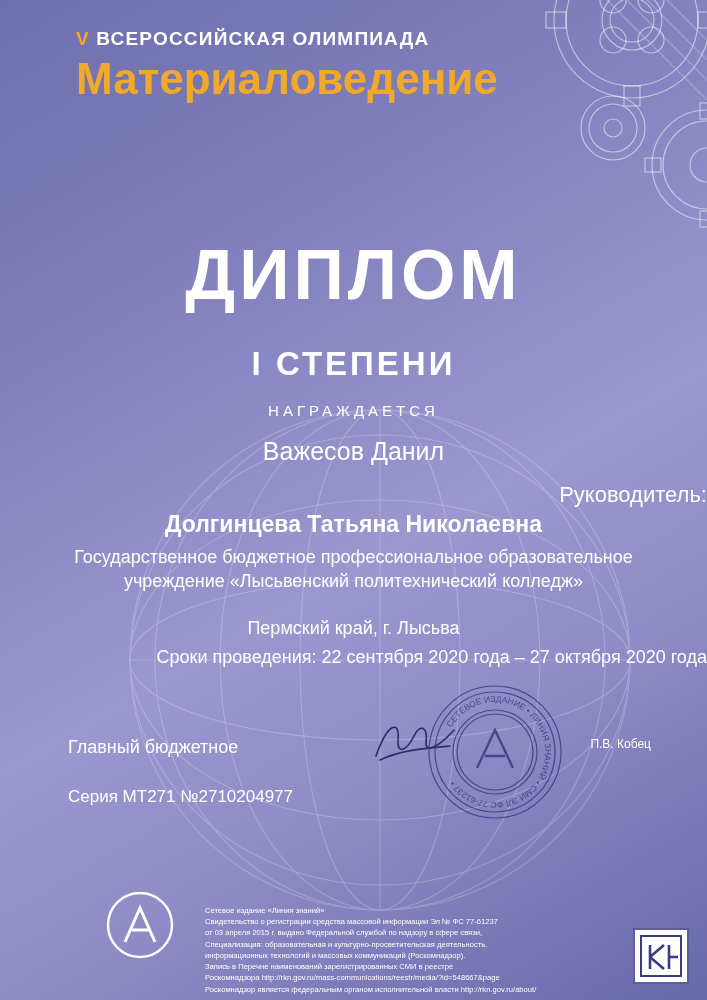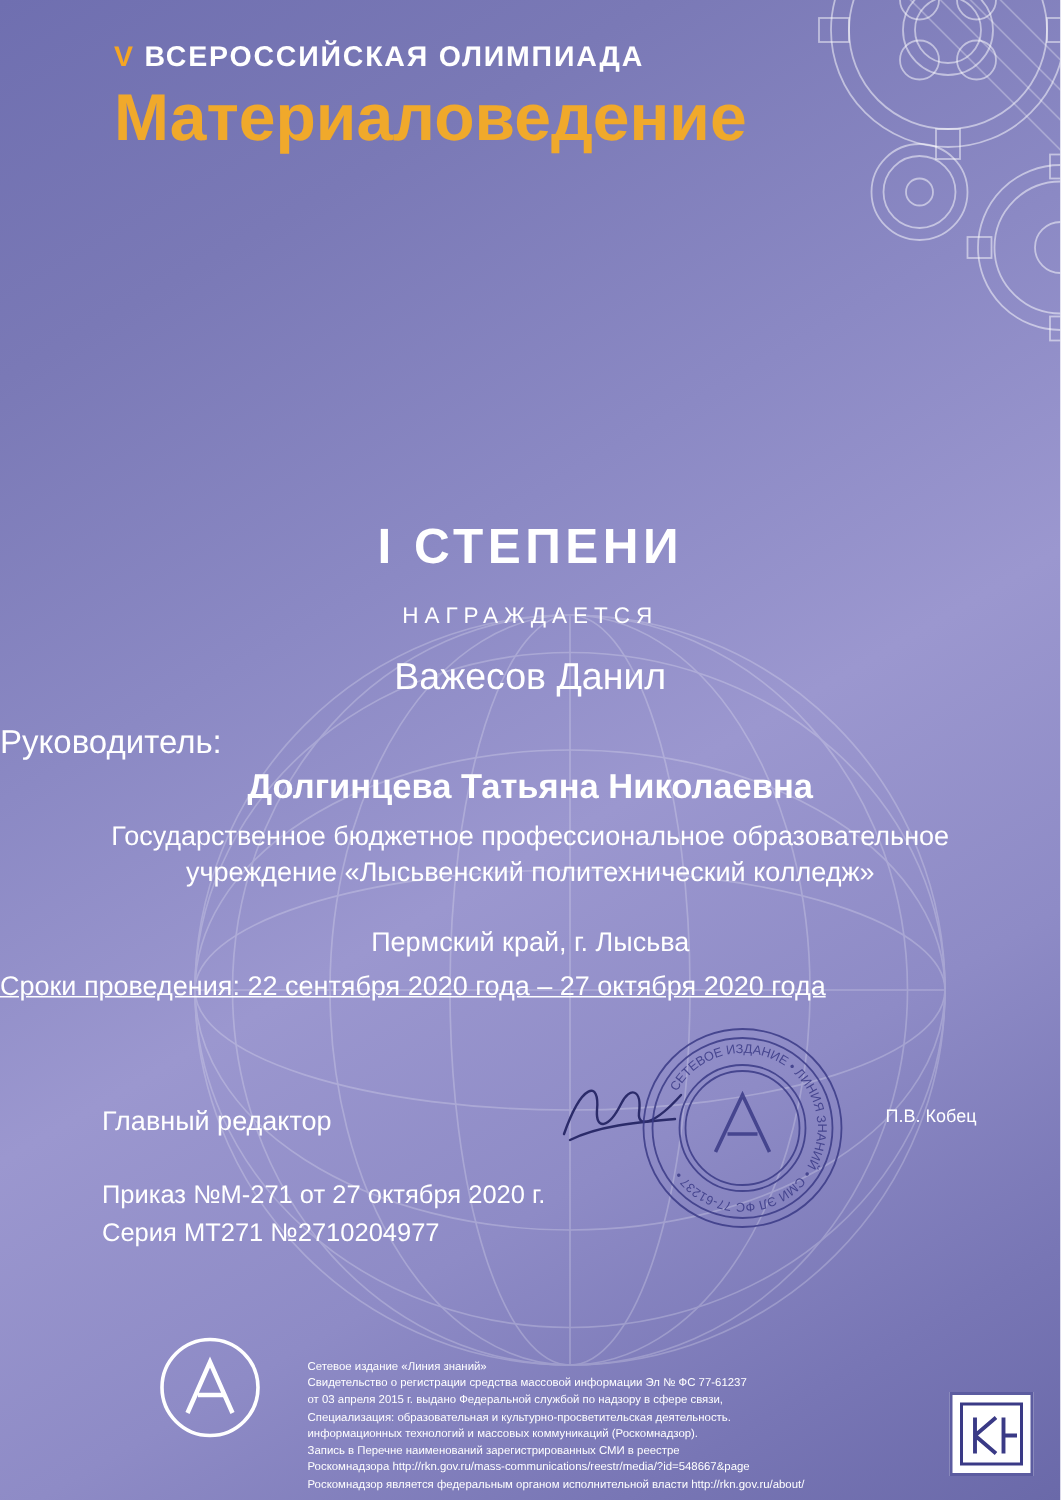--- a/index.html
+++ b/index.html
@@ -100,21 +100,21 @@
     top: 437px;
     width: 100%;
     text-align: center;
     font-size: 25px;
     color: #ffffff;
   }
   .supervisor-label {
     position: absolute;
     top: 482px;
     width: 100%;
-    text-align: left;
+    text-align: right;
     font-size: 22px;
     color: #ffffff;
   }
   .supervisor-name {
     position: absolute;
     top: 511px;
     width: 100%;
     text-align: center;
     font-size: 23px;
     font-weight: bold;
@@ -135,24 +135,23 @@
     top: 618px;
     width: 100%;
     text-align: center;
     font-size: 18px;
     color: #ffffff;
   }
   .dates {
     position: absolute;
     top: 647px;
     width: 100%;
-    text-align: left;
+    text-align: right;
     font-size: 18px;
     color: #ffffff;
-    text-decoration: underline;
   }
 
   .editor-label {
     position: absolute;
     left: 68px;
     top: 737px;
     font-size: 18px;
     color: #ffffff;
   }
   .editor-name {
@@ -278,30 +277,31 @@
   </div>
 
   <div class="header">
     <div class="olympiad-line">
       <span class="rom">V</span>
       <span>ВСЕРОССИЙСКАЯ ОЛИМПИАДА</span>
     </div>
     <div class="subject">Материаловедение</div>
   </div>
 
+  <div class="diploma-word">ДИПЛОМ</div>
   <div class="degree">I СТЕПЕНИ</div>
   <div class="awarded-label">НАГРАЖДАЕТСЯ</div>
   <div class="recipient">Важесов Данил</div>
   <div class="supervisor-label">Руководитель:</div>
   <div class="supervisor-name">Долгинцева Татьяна Николаевна</div>
   <div class="organization">Государственное бюджетное  профессиональное образовательное учреждение «Лысьвенский политехнический колледж»</div>
   <div class="region">Пермский край, г. Лысьва</div>
   <div class="dates">Сроки проведения: 22 сентября 2020 года – 27 октября 2020 года</div>
 
-  <div class="editor-label">Главный редактор</div>
+  <div class="editor-label">Главный бюджетное</div>
   <div class="editor-name">П.В. Кобец</div>
 
   <div class="signature">
     <svg viewBox="0 0 90 50" width="90" height="50" fill="none" stroke="#2b2b6a" stroke-width="1.6" stroke-linecap="round">
       <path d="M6 40 C18 6, 30 4, 28 24 C27 38, 36 36, 44 20 C50 8, 58 10, 56 26 C55 36, 66 34, 84 14"></path>
       <path d="M10 44 C30 34, 58 32, 80 30"></path>
     </svg>
   </div>
 
   <div class="stamp">
@@ -314,21 +314,20 @@
       <defs>
         <path id="stamparc" d="M70,70 m-50,0 a50,50 0 1,1 100,0 a50,50 0 1,1 -100,0"></path>
       </defs>
       <text font-size="8.5" fill="#3a3a86" stroke="none" font-family="Liberation Sans, sans-serif">
         <textPath href="#stamparc" startOffset="8%">СЕТЕВОЕ ИЗДАНИЕ • ЛИНИЯ ЗНАНИЙ • СМИ ЭЛ ФС 77-61237 •</textPath>
       </text>
     </svg>
   </div>
 
   <div class="order-block">
-    <div>Приказ №М-271 от 27 октября 2020 г.</div>
     <div>Серия МТ271 №2710204977</div>
   </div>
 
   <div class="footer-logo">
     <svg viewBox="0 0 70 70" width="70" height="70" fill="none" stroke="#ffffff" stroke-width="2.4">
       <circle cx="35" cy="35" r="32"></circle>
       <path d="M20 52 L35 18 L50 52" stroke-width="3"></path>
       <path d="M27 40 L45 40" stroke-width="3"></path>
     </svg>
   </div>

